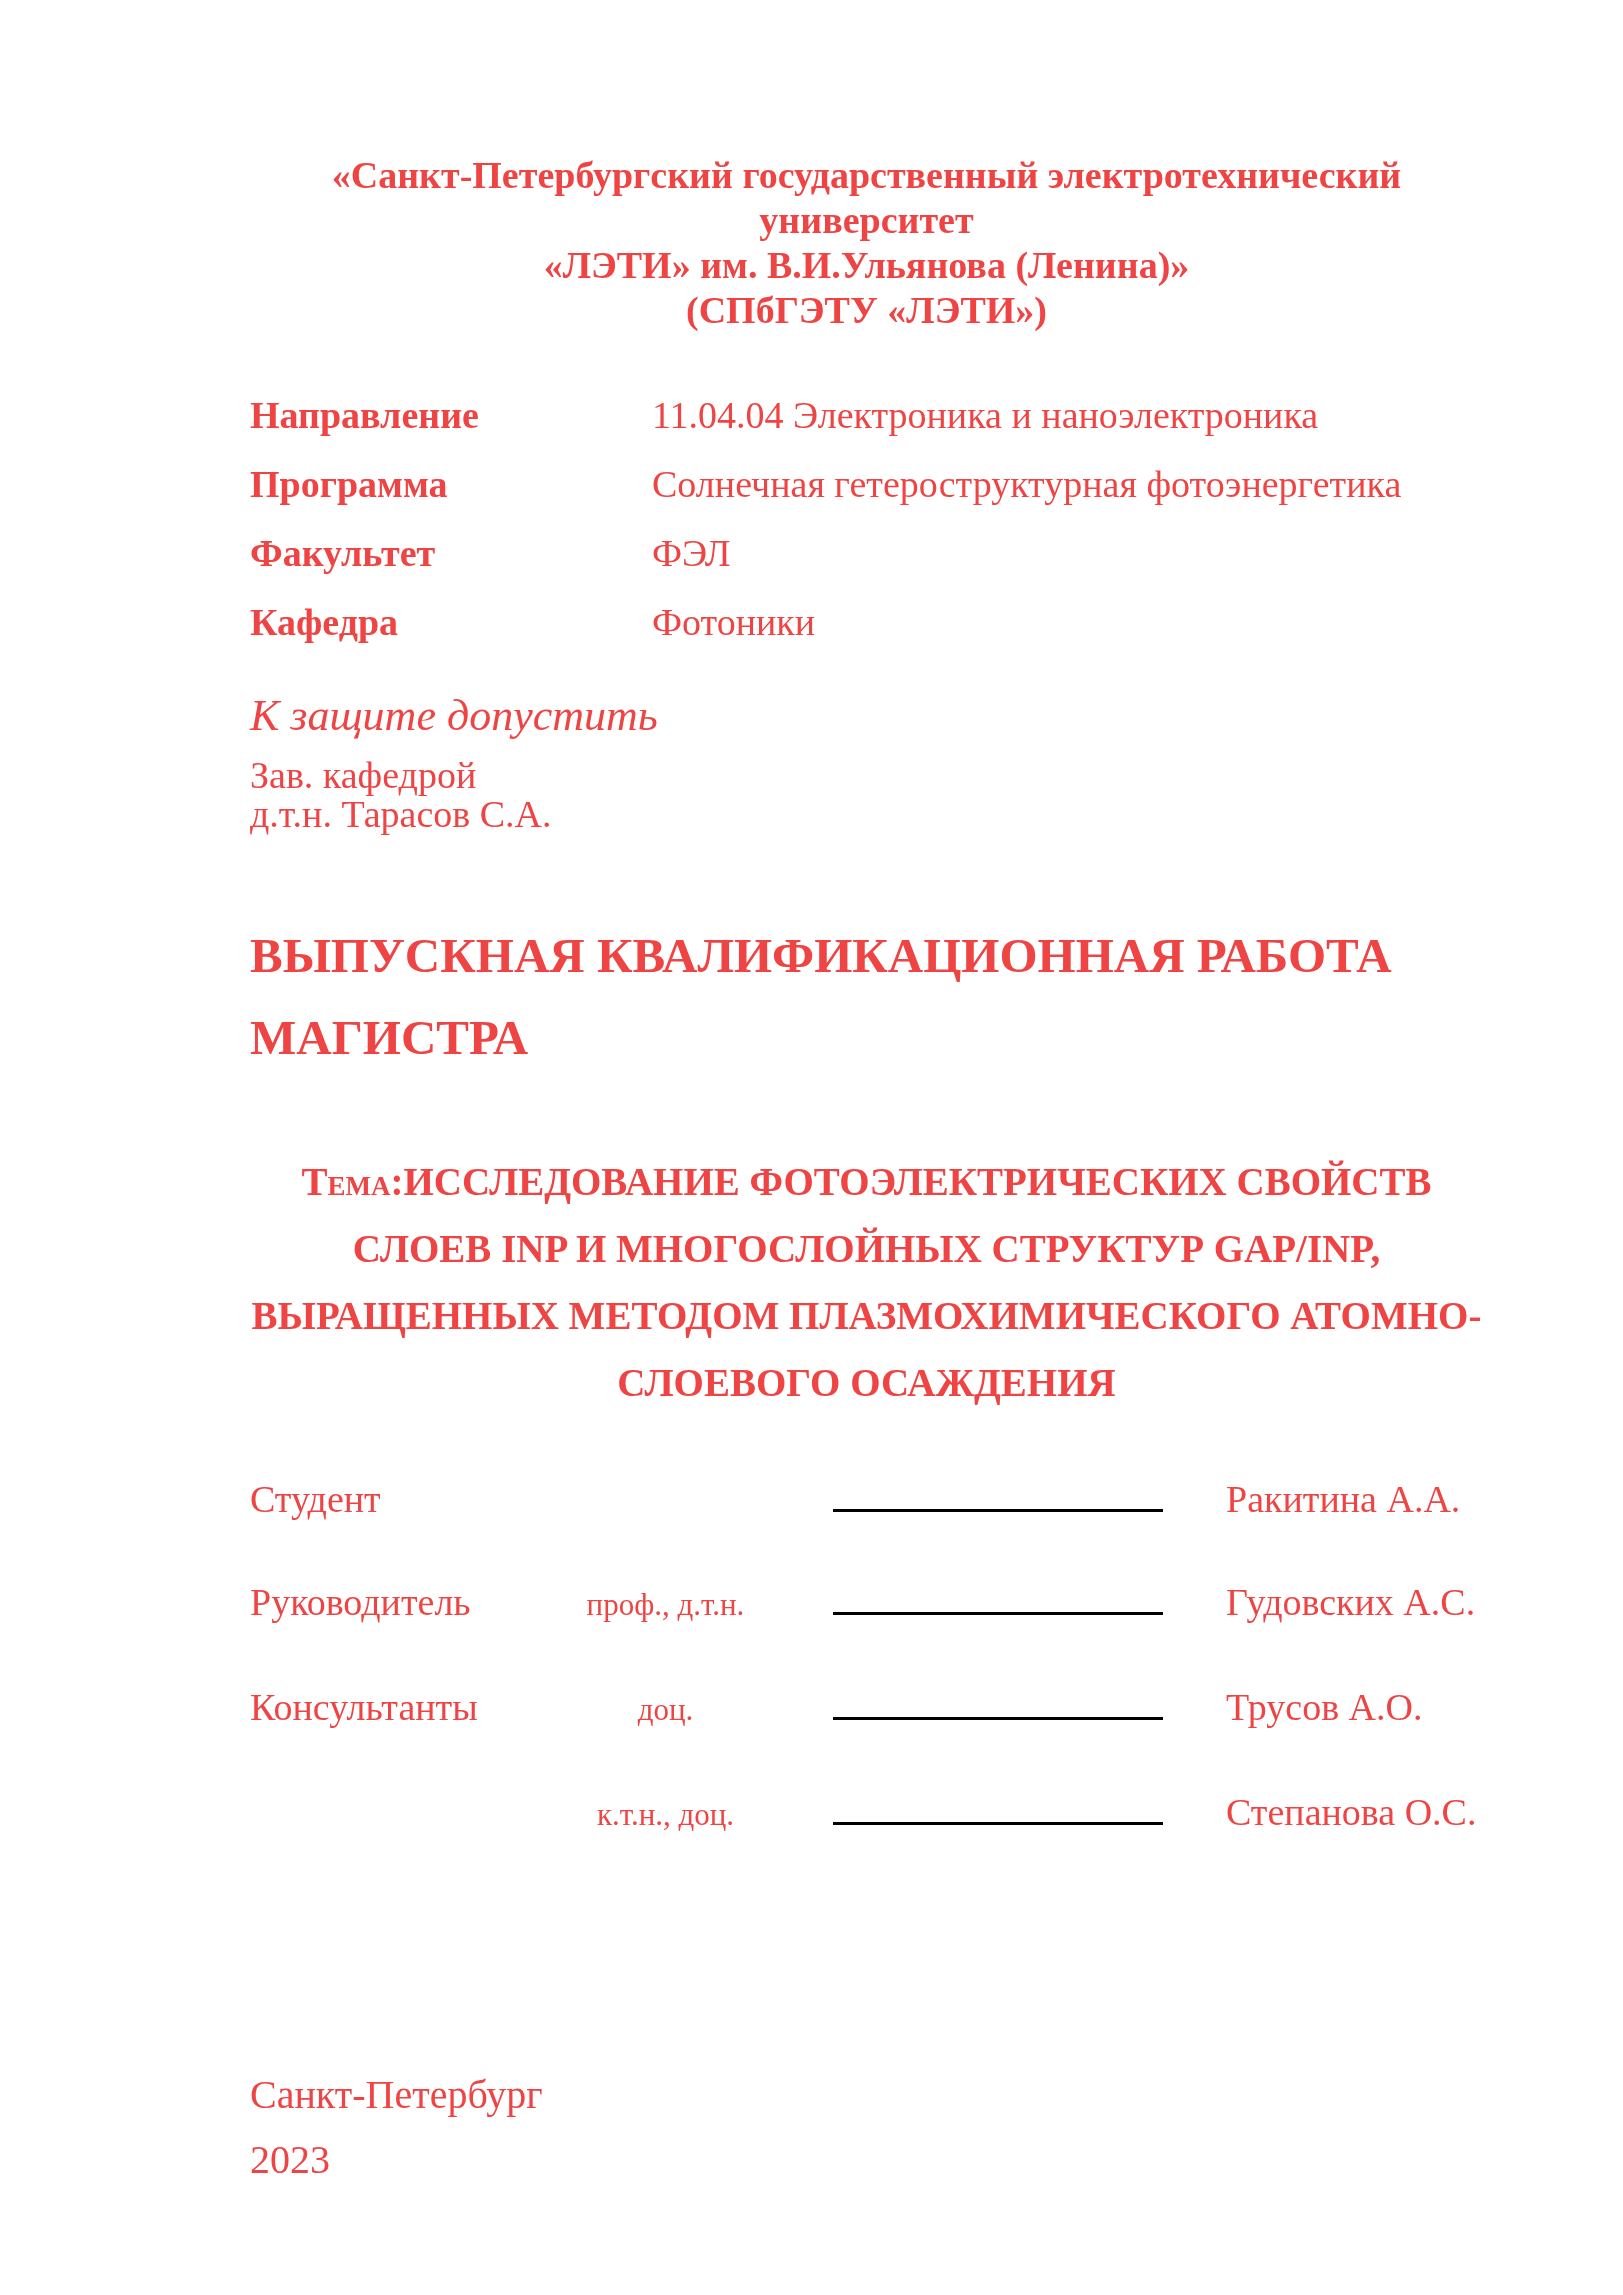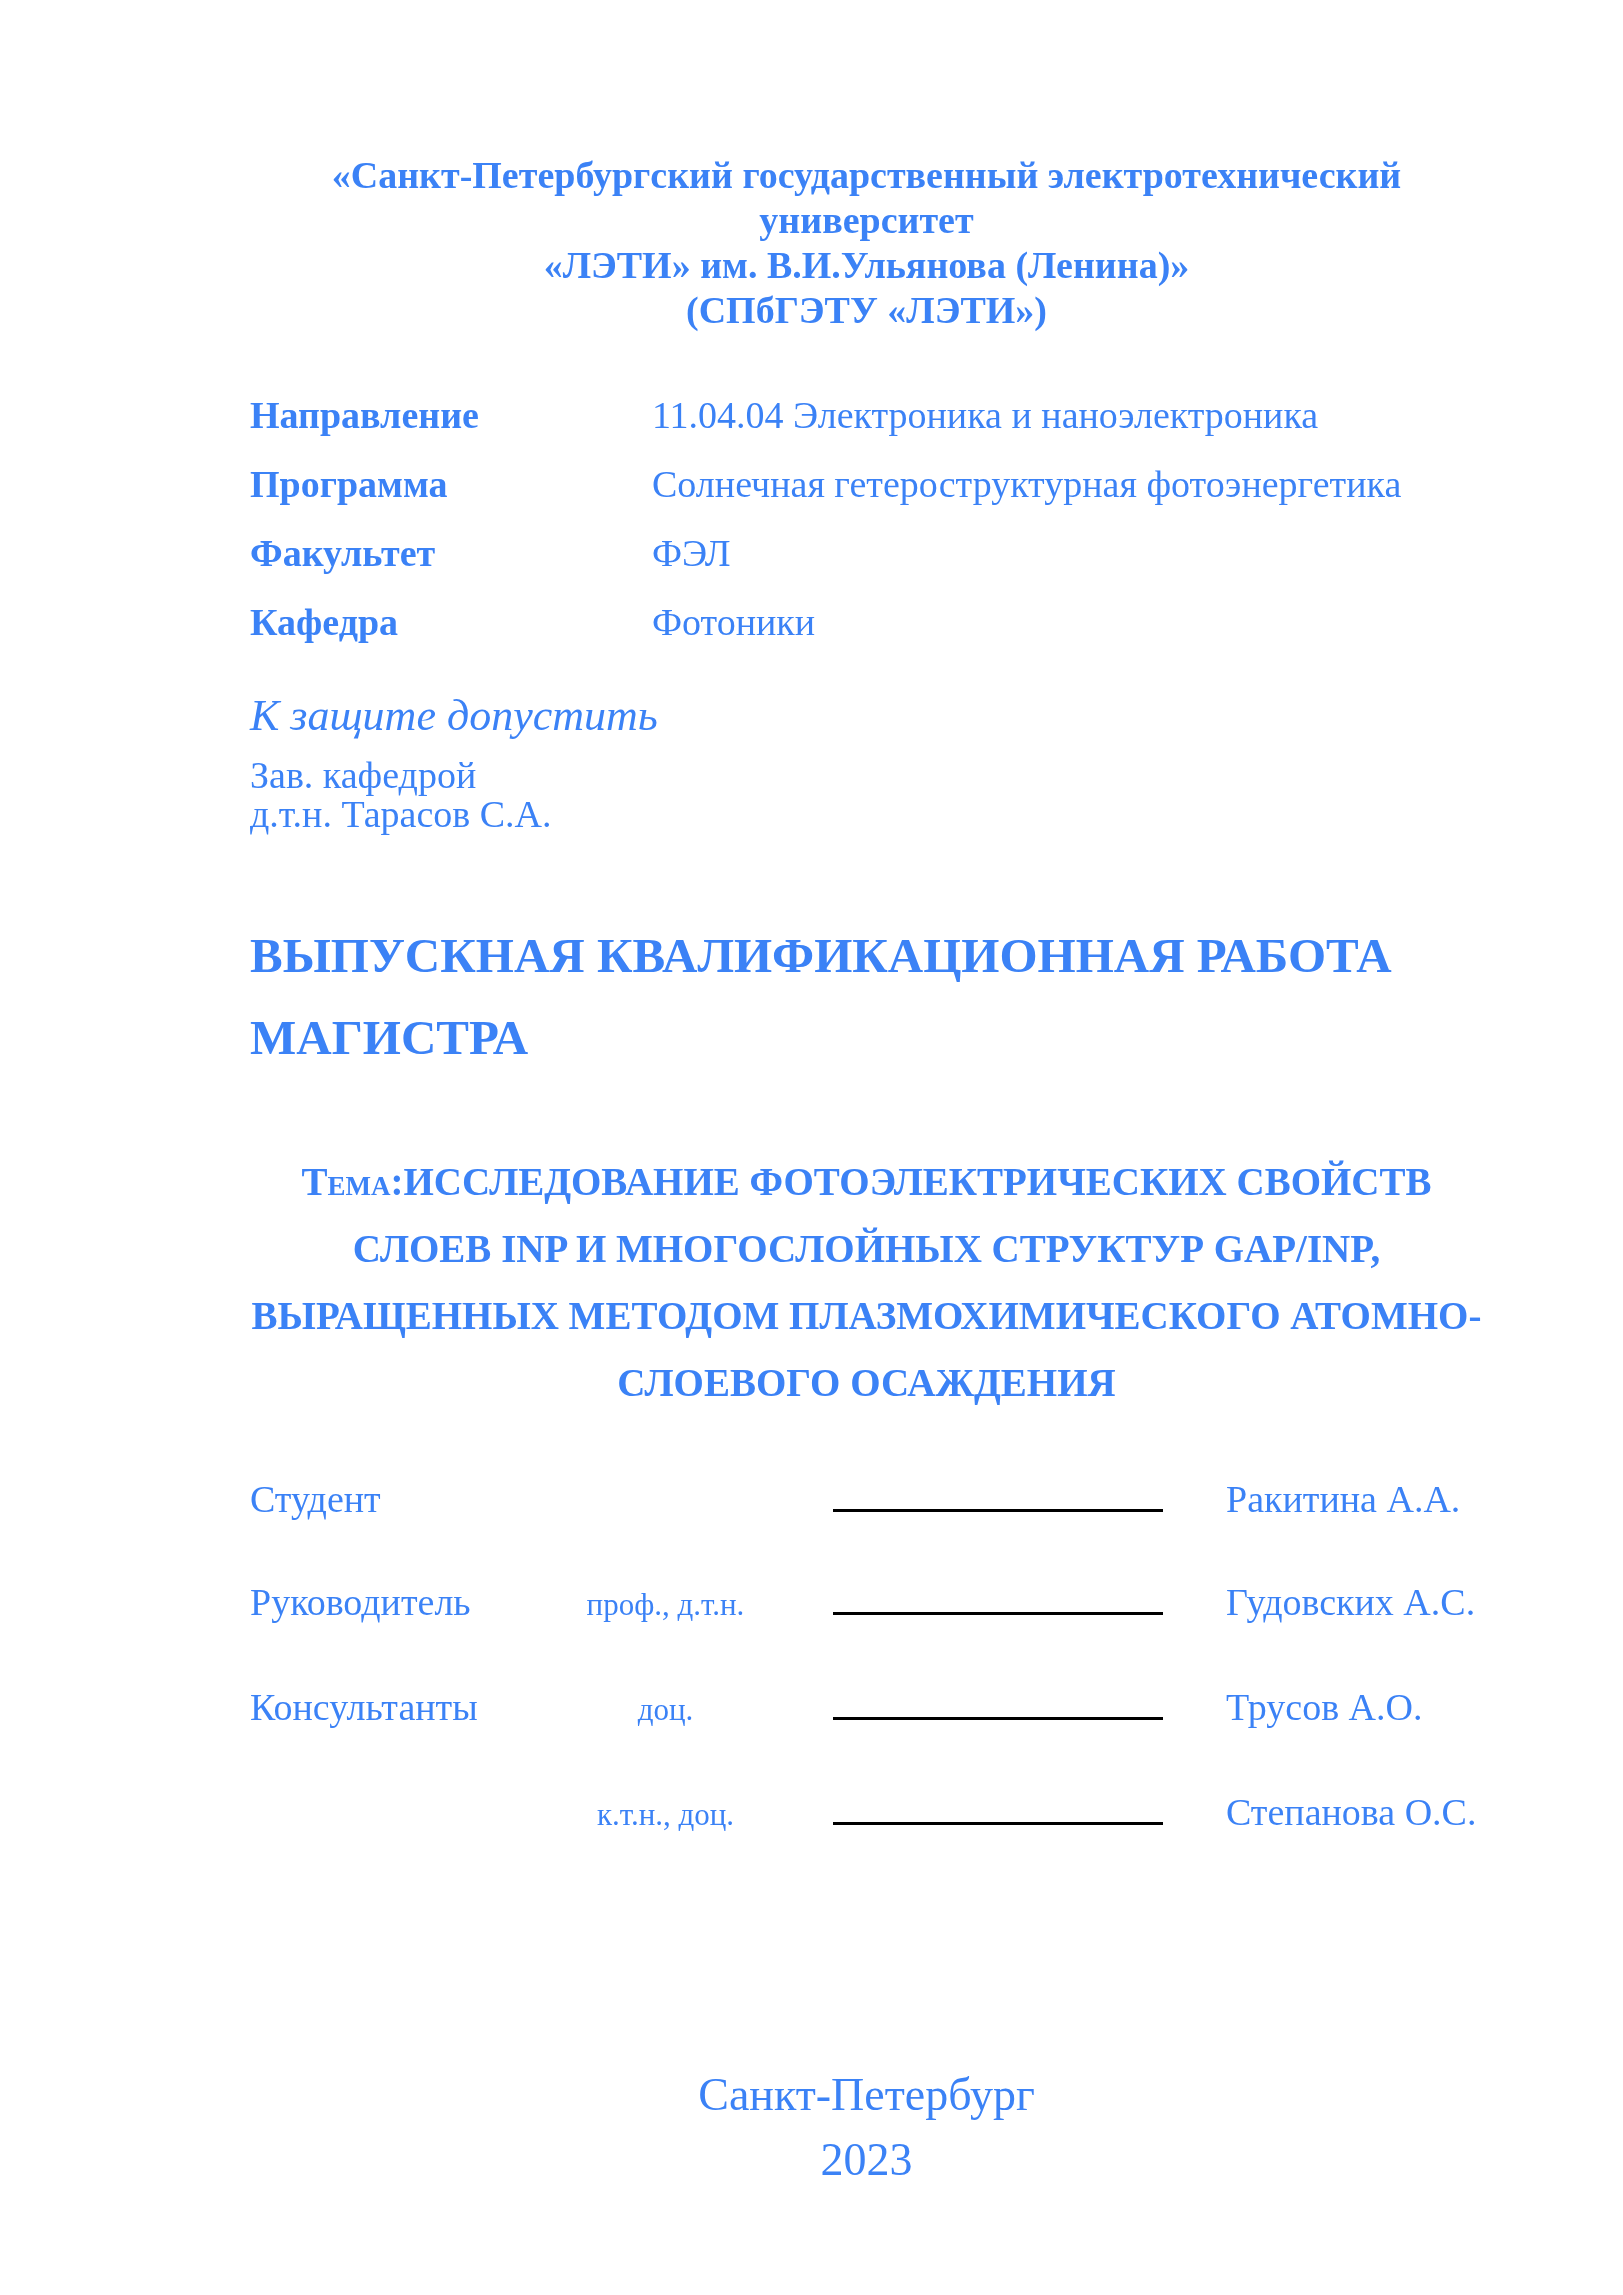--- a/index.html
+++ b/index.html
@@ -6,21 +6,21 @@
     margin: 0;
     padding: 0;
     background: #ffffff;
   }
   .page {
     position: relative;
     width: 1623px;
     height: 2295px;
     box-sizing: border-box;
     background: #ffffff;
-    color: #3b82f6;
+    color: #ef4444;
     font-family: "Liberation Serif", "DejaVu Serif", serif;
     padding: 153px 140px 0 250px;
     overflow: hidden;
   }
 
   
   .uni-header {
     text-align: center;
     font-weight: bold;
     font-size: 38px;
@@ -107,22 +107,21 @@
     flex: 0 0 330px;
     border-bottom: 3.1px solid #000000;
     align-self: baseline;
   }
   .sig-gap-b { width: 63px; flex: 0 0 63px; }
   .sig-name { white-space: nowrap; }
 
   
   .footer {
     margin-top: 228px;
-    text-align: center;
-    font-size: 46px;
+    font-size: 40px;
     line-height: 65px;
   }
 </style>
 </head>
 <body>
 
 <div class="page">
 
   <div class="uni-header">
     <div>«Санкт-Петербургский государственный электротехнический университет</div>

